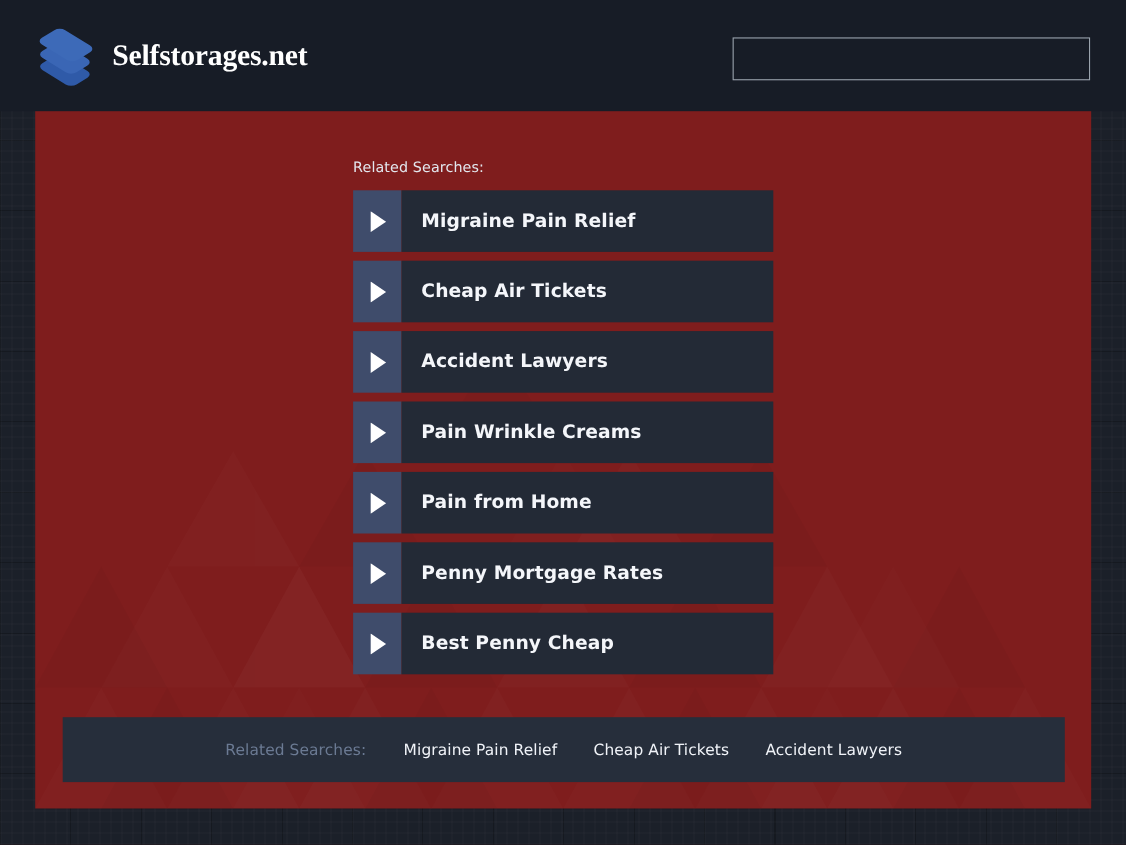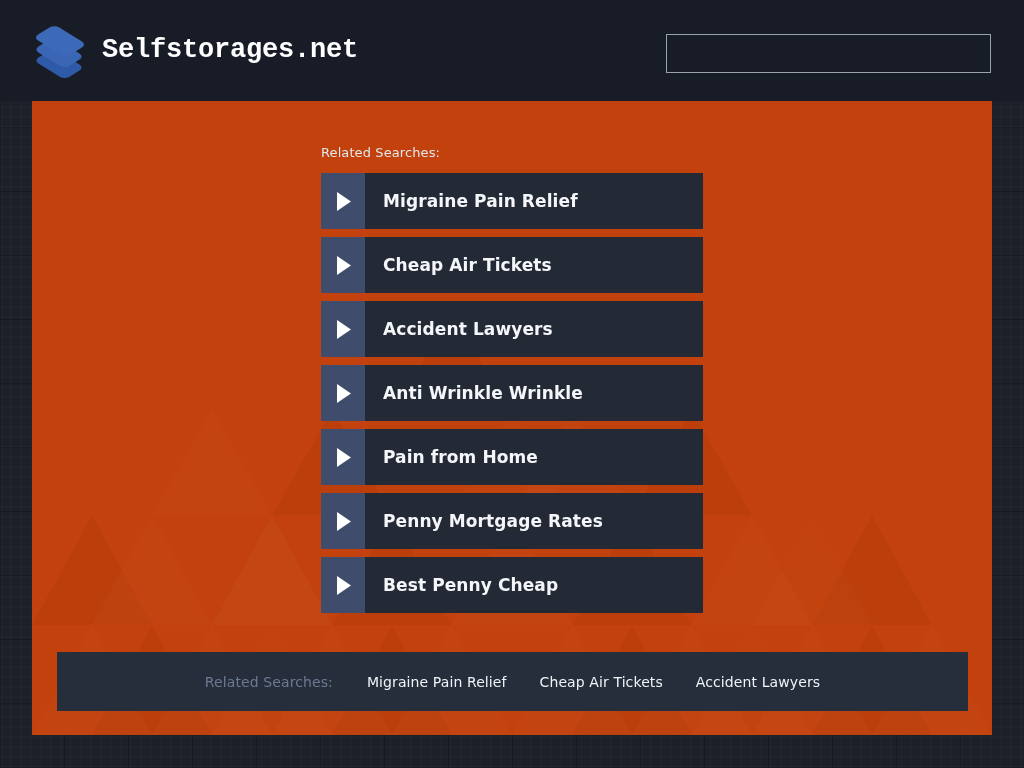--- a/index.html
+++ b/index.html
@@ -72,21 +72,21 @@
     height: 26px;
     border-radius: 7px;
     transform: scaleY(0.62) rotate(45deg);
     transform-origin: center;
   }
   #logo-mark .layer.l3 { top: 28px; width: 44px; height: 28px; background: #2f5aa8; }
   #logo-mark .layer.l2 { top: 17px; width: 44px; height: 28px; background: #3a66b5; }
   #logo-mark .layer.l1 { top:  4px; width: 46px; height: 30px; background: #3d6ab8; }
 
   #brand-name {
-    font-family: Liberation Mono, monospace;
+    font-family: Liberation Serif, serif;
     font-size: 27px;
     font-weight: 700;
     color: #ffffff;
     letter-spacing: -0.2px;
     white-space: nowrap;
   }
 
   #header-search-input {
     position: absolute;
     left: 666px;
@@ -104,21 +104,21 @@
   }
   #header-search-input::placeholder { color: #6c7684; }
 
   
   #content-panel {
     position: absolute;
     left: 32px;
     top: 101px;
     width: 960px;
     height: 634px;
-    background-color: #c2410c;
+    background-color: #7f1d1d;
     overflow: hidden;
     z-index: 3;
   }
 
   
   #panel-texture {
     position: absolute;
     left: 0;
     bottom: 0;
     width: 960px;
@@ -299,21 +299,21 @@
       </span>
       <span class="item-label">Accident Lawyers</span>
     </a>
 
     <a class="related-item" href="#">
       <span class="item-arrow">
         <svg width="15" height="19" viewBox="0 0 15 19" aria-hidden="true">
           <polygon points="1,0 15,9.5 1,19" fill="#ffffff"></polygon>
         </svg>
       </span>
-      <span class="item-label">Anti Wrinkle Wrinkle</span>
+      <span class="item-label">Pain Wrinkle Creams</span>
     </a>
 
     <a class="related-item" href="#">
       <span class="item-arrow">
         <svg width="15" height="19" viewBox="0 0 15 19" aria-hidden="true">
           <polygon points="1,0 15,9.5 1,19" fill="#ffffff"></polygon>
         </svg>
       </span>
       <span class="item-label">Pain from Home</span>
     </a>

